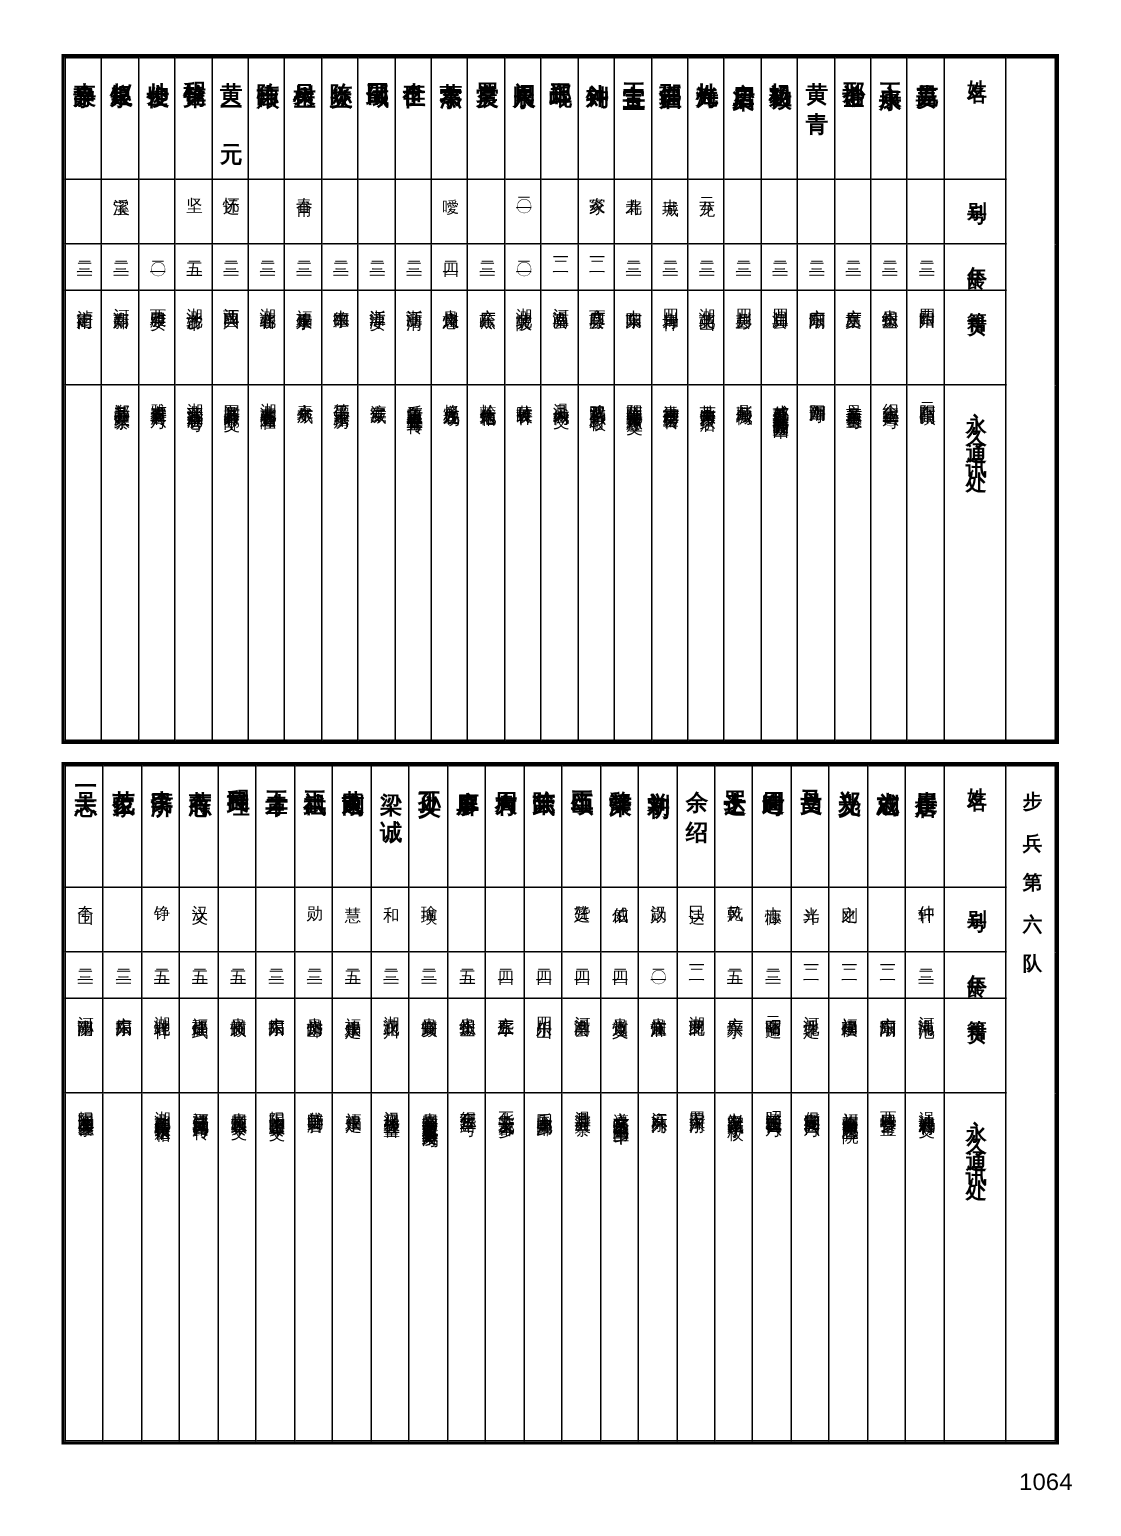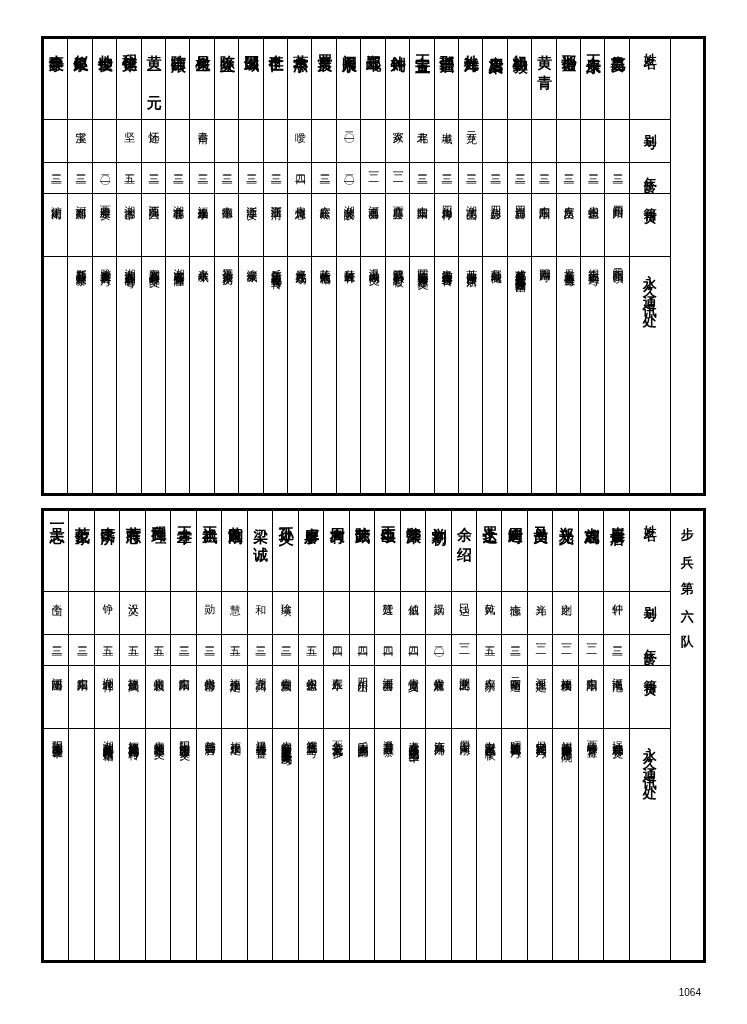--- a/index.html
+++ b/index.html
@@ -36,21 +36,21 @@
   
   tr.r-name td{height:80px;}
   tr.r-alias td{height:42px;}
   tr.r-age td{height:30px;}
   tr.r-origin td{height:62px;}
   tr.r-addr td{height:auto;}
 
   .colhdr{width:40px;}
   .colunit{width:30px;}
 
-  .pageno{position:absolute;right:46px;bottom:26px;font-size:10px;font-family:"Liberation Sans",sans-serif;}
+  .pageno{position:absolute;right:32px;bottom:26px;font-size:16px;font-family:"Liberation Sans",sans-serif;}
 </style>
 </head>
 <body>
 
 <div class="page">
 
   <div class="tablewrap" id="table-top">
     <table class="grid">
       <tbody id="body-top">
           <tr class="r-name">

